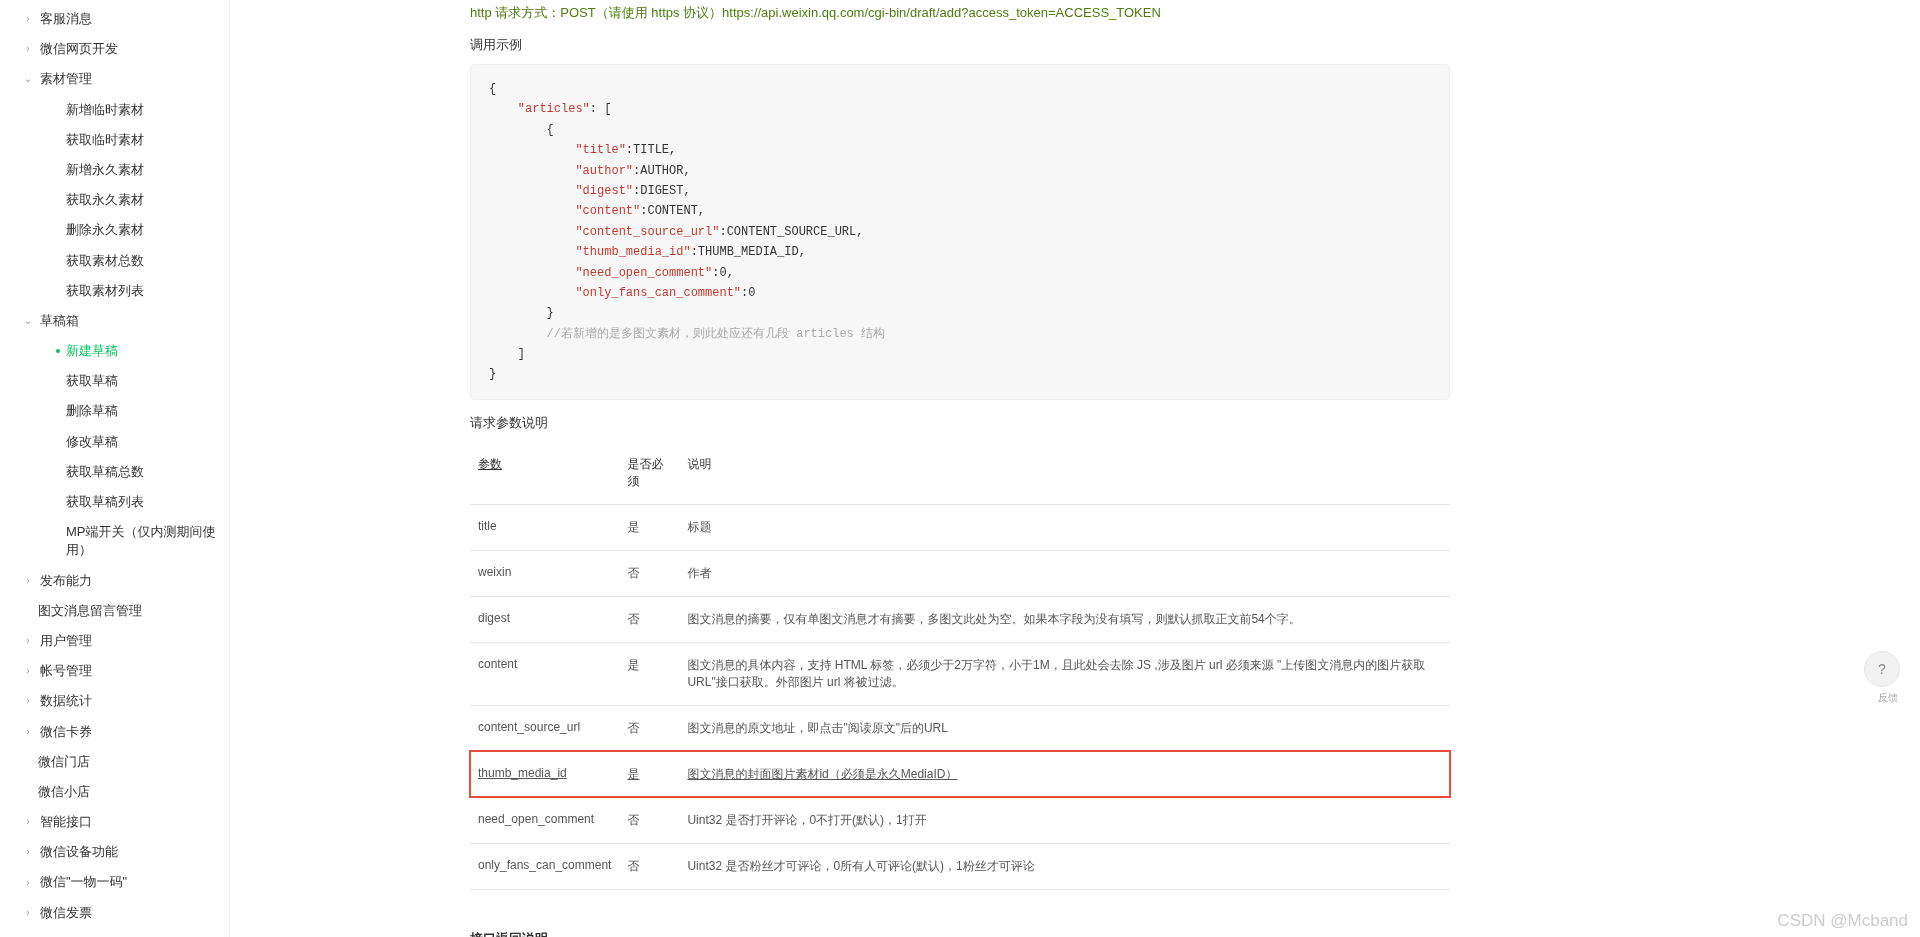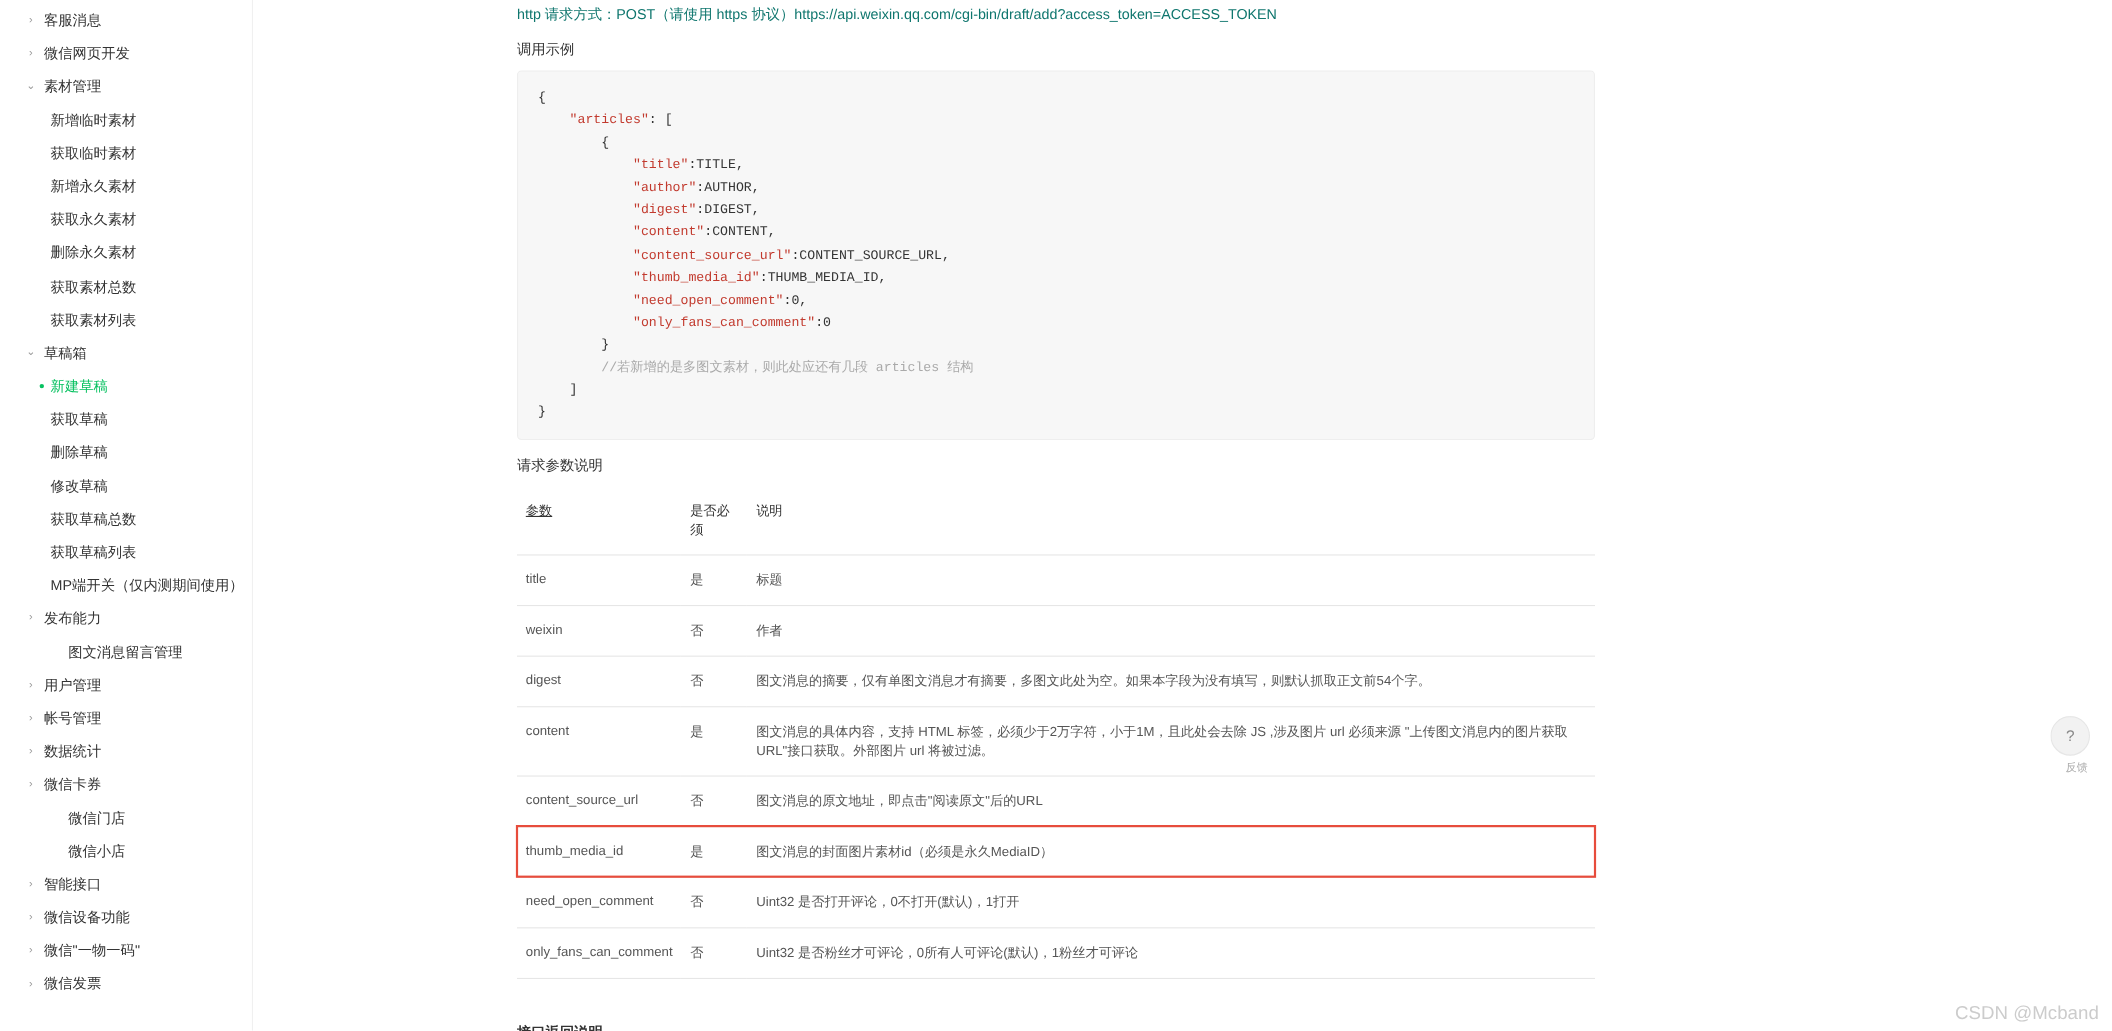--- a/index.html
+++ b/index.html
@@ -2,45 +2,45 @@
 <html><head>
 <meta charset="utf-8">
 <style>
   * { margin: 0; padding: 0; box-sizing: border-box; }
   body { font-family: -apple-system, "Microsoft YaHei", "PingFang SC", Arial, sans-serif; font-size: 13px; color: #333; background: #fff; }
   .layout { display: flex; width: 1920px; height: 937px; overflow: hidden; }
   .sidebar { width: 230px; flex-shrink: 0; padding: 4px 0; overflow-y: auto; border-right: 1px solid #f0f0f0; }
   .sidebar::-webkit-scrollbar { width: 6px; }
   .sidebar::-webkit-scrollbar-thumb { background: #ccc; border-radius: 3px; }
   .nav-item, .sub-item, .leaf-item { display: flex; align-items: center; padding: 6px 0 6px 22px; cursor: pointer; color: #333; font-size: 13px; line-height: 1.4; }
-  .sub-item { padding-left: 38px; margin-left: 24px; }
-  .leaf-item { padding-left: 36px; }
+  .sub-item { padding-left: 38px; }
+  .leaf-item { padding-left: 56px; }
   .chev { width: 12px; height: 12px; display: inline-flex; align-items: center; justify-content: center; margin-right: 6px; color: #999; font-size: 10px; }
   .chev.down::before { content: "⌄"; }
   .chev.right::before { content: "›"; }
   .dot { width: 4px; height: 4px; border-radius: 50%; background: transparent; margin-right: 6px; flex-shrink: 0; }
   .leaf-item.active { color: #07c160; }
   .leaf-item.active .dot { background: #07c160; }
 
   .main { flex: 1; padding: 4px 470px 20px 240px; overflow-y: auto; position: relative; }
   .main::-webkit-scrollbar { width: 6px; }
   .main::-webkit-scrollbar-thumb { background: #ccc; border-radius: 3px; }
 
-  .http-line { font-size: 13px; color: #0f766e; margin-bottom: 14px; }
+  .http-line { font-size: 13px; color: #4d7c0f; margin-bottom: 14px; }
   .section-title { font-size: 13px; color: #333; margin: 14px 0 10px; }
   pre.code { background: #f7f7f7; border: 1px solid #eee; border-radius: 4px; padding: 14px 18px; font-family: "Consolas", "Courier New", monospace; font-size: 12px; line-height: 1.7; color: #333; overflow: auto; white-space: pre; }
   .k { color: #c23a2e; }
   .c { color: #aaa; }
 
   table.params { width: 100%; border-collapse: collapse; margin-top: 4px; }
   table.params th, table.params td { text-align: left; padding: 14px 8px; border-bottom: 1px solid #e6e6e6; vertical-align: top; font-size: 12px; color: #555; font-weight: normal; }
   table.params th { color: #333; font-weight: normal; font-size: 12px; }
   .col-param { width: 130px; text-decoration: underline; }
   .col-required { width: 60px; }
-  tr.highlight td { position: relative; }
+  tr.highlight td { position: relative; text-decoration: underline; }
   tr.highlight { outline: 2px solid #e74c3c; outline-offset: -1px; }
 
   .fab { position: fixed; right: 20px; bottom: 250px; width: 36px; height: 36px; border-radius: 50%; background: #f2f2f2; display: flex; flex-direction: column; align-items: center; justify-content: center; font-size: 14px; color: #888; border: 1px solid #e6e6e6; cursor: pointer; }
   .fab-label { font-size: 10px; color: #aaa; position: fixed; right: 22px; bottom: 232px; }
   .watermark { position: fixed; right: 12px; bottom: 6px; font-size: 17px; color: #ccc; }
 </style>
 </head>
 <body>
 
 <div class="layout">

